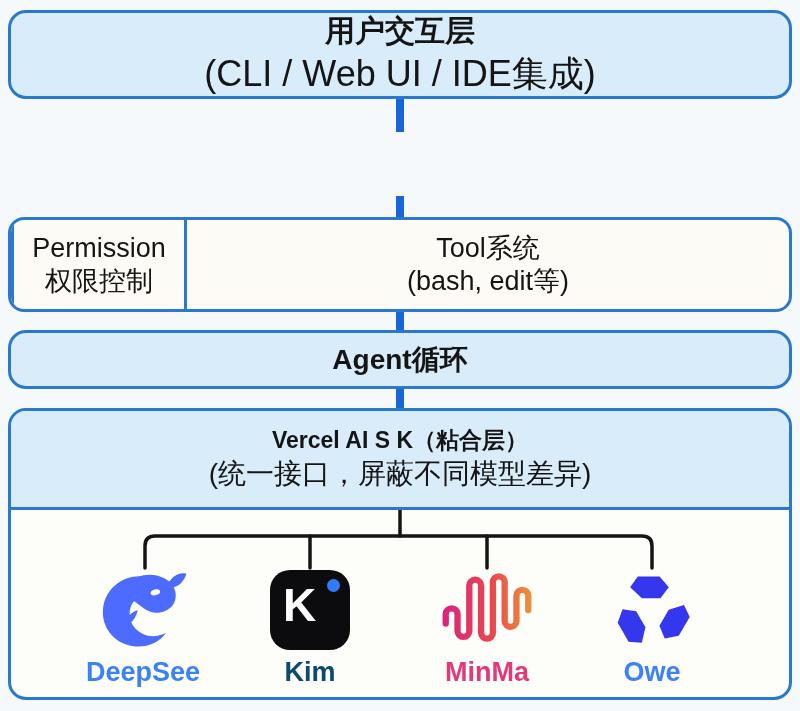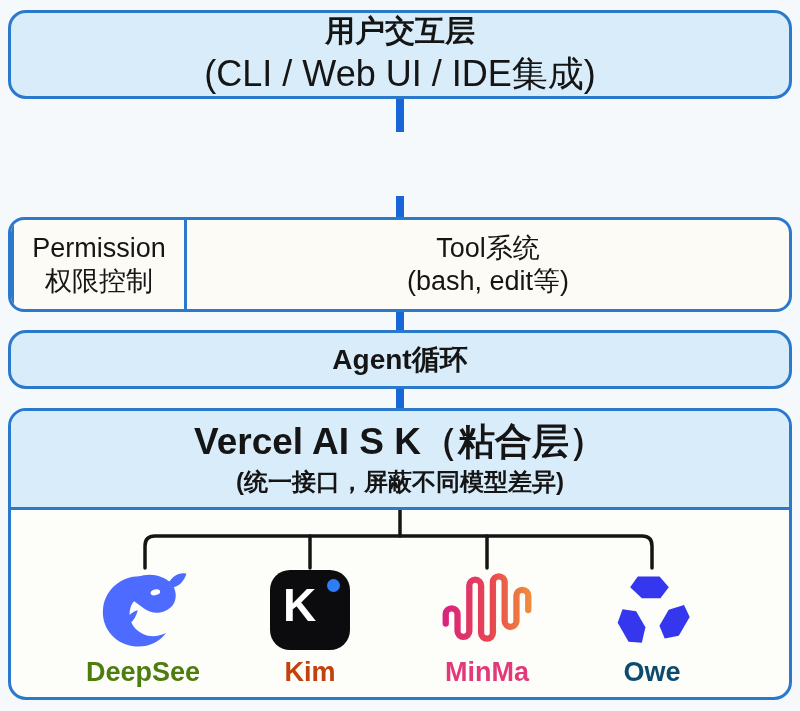--- a/index.html
+++ b/index.html
@@ -51,38 +51,38 @@
   
   .sdkbox{
     position:absolute;left:8px;top:408px;width:784px;height:292px;box-sizing:border-box;
     background:#fdfdf9;border:3px solid #2a79cd;border-radius:18px;
     display:flex;flex-direction:column;overflow:hidden;
   }
   .sdkhead{
     height:96px;flex:0 0 auto;background:#d9ecfa;border-bottom:3px solid #2a79cd;
     display:flex;flex-direction:column;align-items:center;justify-content:center;text-align:center;
   }
-  .t-sdk1{font-size:37px;font-weight:700;line-height:1.15}
-  .t-sdk2{font-size:24px;font-weight:700;line-height:1.2;margin-top:4px}
+  .t-sdk1{font-size:23px;font-weight:700;line-height:1.15}
+  .t-sdk2{font-size:28px;font-weight:400;line-height:1.2;margin-top:4px}
   .sdkbody{position:relative;flex:1}
 
   .tree{position:absolute;left:0;top:0}
 
   
   .pgroup{position:absolute;top:56px;width:170px;text-align:center}
   .pg1{left:47px}
   .pg2{left:214px}
   .pg3{left:391px}
   .pg4{left:556px}
   .icon-wrap{height:88px;display:flex;align-items:center;justify-content:center}
   .plabel{font-size:27px;font-weight:700;margin-top:3px}
-  .g-deepseek .plabel{color:#4d7c0f}
-  .g-kimi .plabel{color:#c2410c}
+  .g-deepseek .plabel{color:#3b82f6}
+  .g-kimi .plabel{color:#0c4a6e}
   .g-minimax .plabel{color:#e2397a}
-  .g-qwen .plabel{color:#0c4a6e}
+  .g-qwen .plabel{color:#3b82f6}
 
   
   .kimi{width:80px;height:80px;background:#0c0c0e;border-radius:20px;position:relative}
   .kimi .kletter{
     position:absolute;left:13px;top:12px;color:#ffffff;
     font-size:46px;font-weight:800;line-height:1;
   }
   .kimi .kdot{position:absolute;right:10px;top:9px;width:13px;height:13px;border-radius:50%;background:#2f7df6}
 </style>
 </head>

